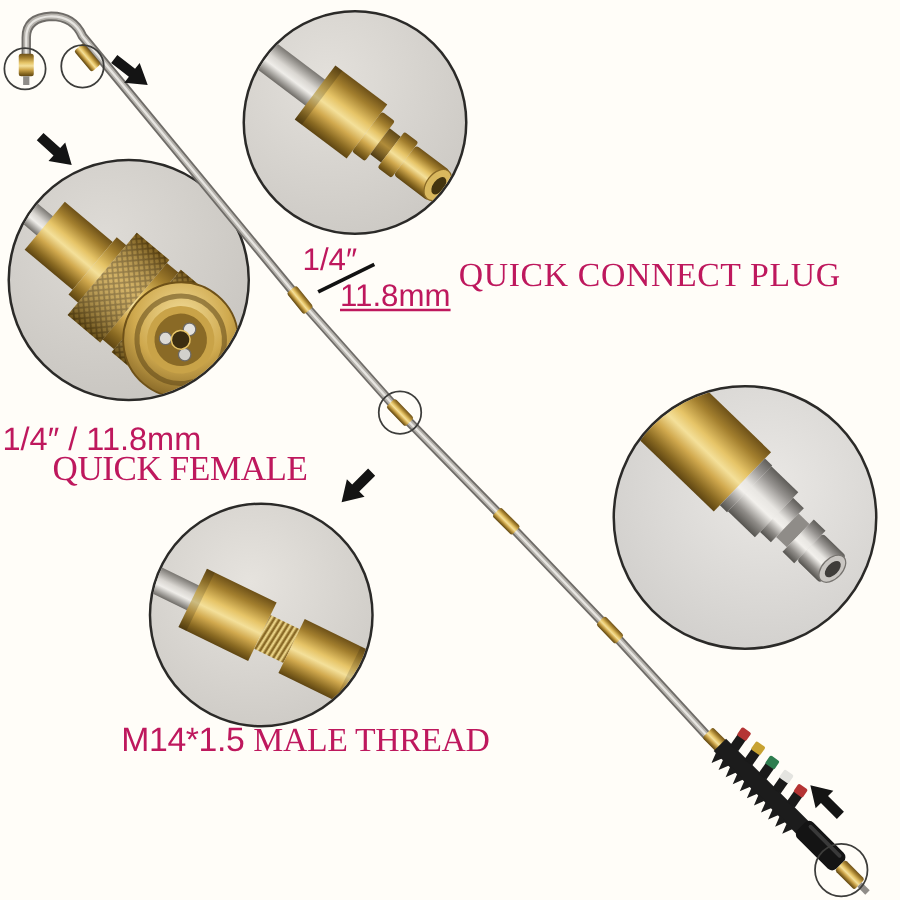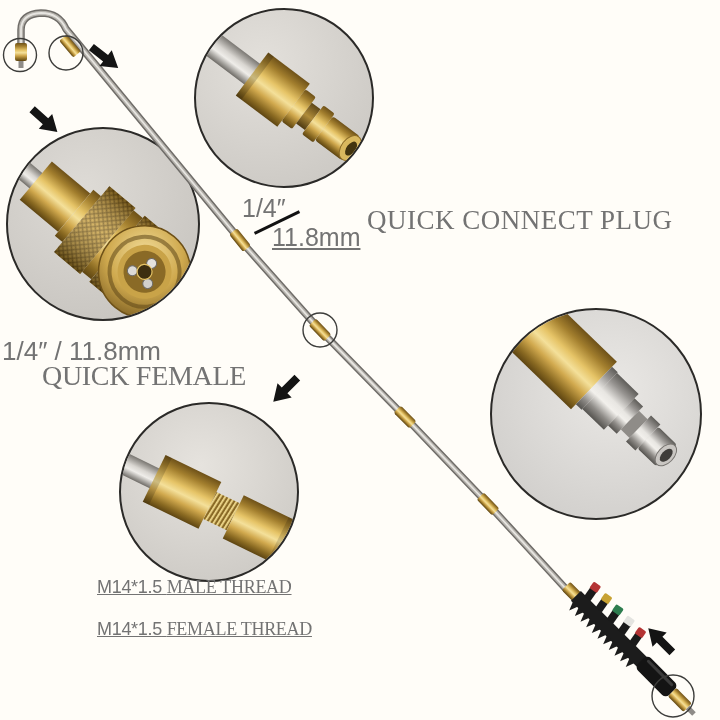--- a/index.html
+++ b/index.html
@@ -1,34 +1,34 @@
 <!DOCTYPE html>
 <html><head>
 <meta charset="utf-8">
 <style>
   html,body{margin:0;padding:0;}
   body{width:720px;height:720px;overflow:hidden;background:#fffdf8;}
-  .stage{position:relative;width:720px;height:720px;font-family:"Liberation Sans",sans-serif;color:#737373;}
+  .stage{position:relative;width:720px;height:720px;font-family:"Liberation Sans",sans-serif;color:#be185d;}
   .art{position:absolute;left:0;top:0;z-index:3;}
   .callout{position:absolute;border:2px solid #2b2a28;border-radius:50%;overflow:hidden;z-index:2;box-sizing:border-box;}
   .callout svg{display:block;}
   .co-top{left:194px;top:8px;width:180px;height:180px;background:radial-gradient(circle at 38% 30%,#e3e0db,#c7c4bf);}
   .co-left{left:6px;top:127px;width:194px;height:194px;background:radial-gradient(circle at 40% 32%,#dedbd6,#c3c0bb);}
   .co-m14{left:119px;top:402px;width:180px;height:180px;background:radial-gradient(circle at 45% 35%,#e6e3de,#c8c5c0);}
   .co-right{left:490px;top:308px;width:212px;height:212px;background:radial-gradient(circle at 58% 38%,#eae8e5,#cbc9c6);}
   .txt{position:absolute;z-index:4;white-space:nowrap;line-height:1.05;}
   .serif{font-family:"Liberation Serif",serif;}
   .sans{font-family:"Liberation Sans",sans-serif;}
   .plug-title{left:367px;top:206px;font-size:27px;letter-spacing:.5px;}
   .frac-top{left:242px;top:195px;font-size:25px;}
   .frac-bottom{left:272px;top:224px;font-size:25px;text-decoration:underline;}
   .frac-slash{position:absolute;left:252px;top:221px;width:50px;height:3px;background:#121212;transform:rotate(-26deg);z-index:4;}
   .connect-size{left:2px;top:338px;font-size:26px;}
   .connect-title{left:42px;top:361px;font-size:28px;letter-spacing:-.3px;}
-  .thread-line{font-size:18px;letter-spacing:-.3px;text-decoration:underline;}
+  .thread-line{font-size:27px;letter-spacing:-.3px;}
   .thread-male{left:97px;top:578px;}
   .thread-female{left:97px;top:620px;}
 </style>
 </head>
 <body style="background: rgb(255, 253, 248);">
 
 <div class="stage">
 
   <svg class="art" width="720" height="720" viewBox="0 0 720 720">
     <defs>
@@ -232,15 +232,14 @@
 
   <div class="txt sans frac-top">1/4″</div>
   <div class="frac-slash"></div>
   <div class="txt sans frac-bottom">11.8mm</div>
   <div class="txt serif plug-title">QUICK CONNECT PLUG</div>
 
   <div class="txt sans connect-size">1/4″ / 11.8mm</div>
   <div class="txt serif connect-title">QUICK FEMALE</div>
 
   <div class="txt thread-line thread-male"><span class="sans">M14*1.5</span> <span class="serif">MALE THREAD</span></div>
-  <div class="txt thread-line thread-female"><span class="sans">M14*1.5</span> <span class="serif">FEMALE THREAD</span></div>
 
 </div>
 
 </body></html>

